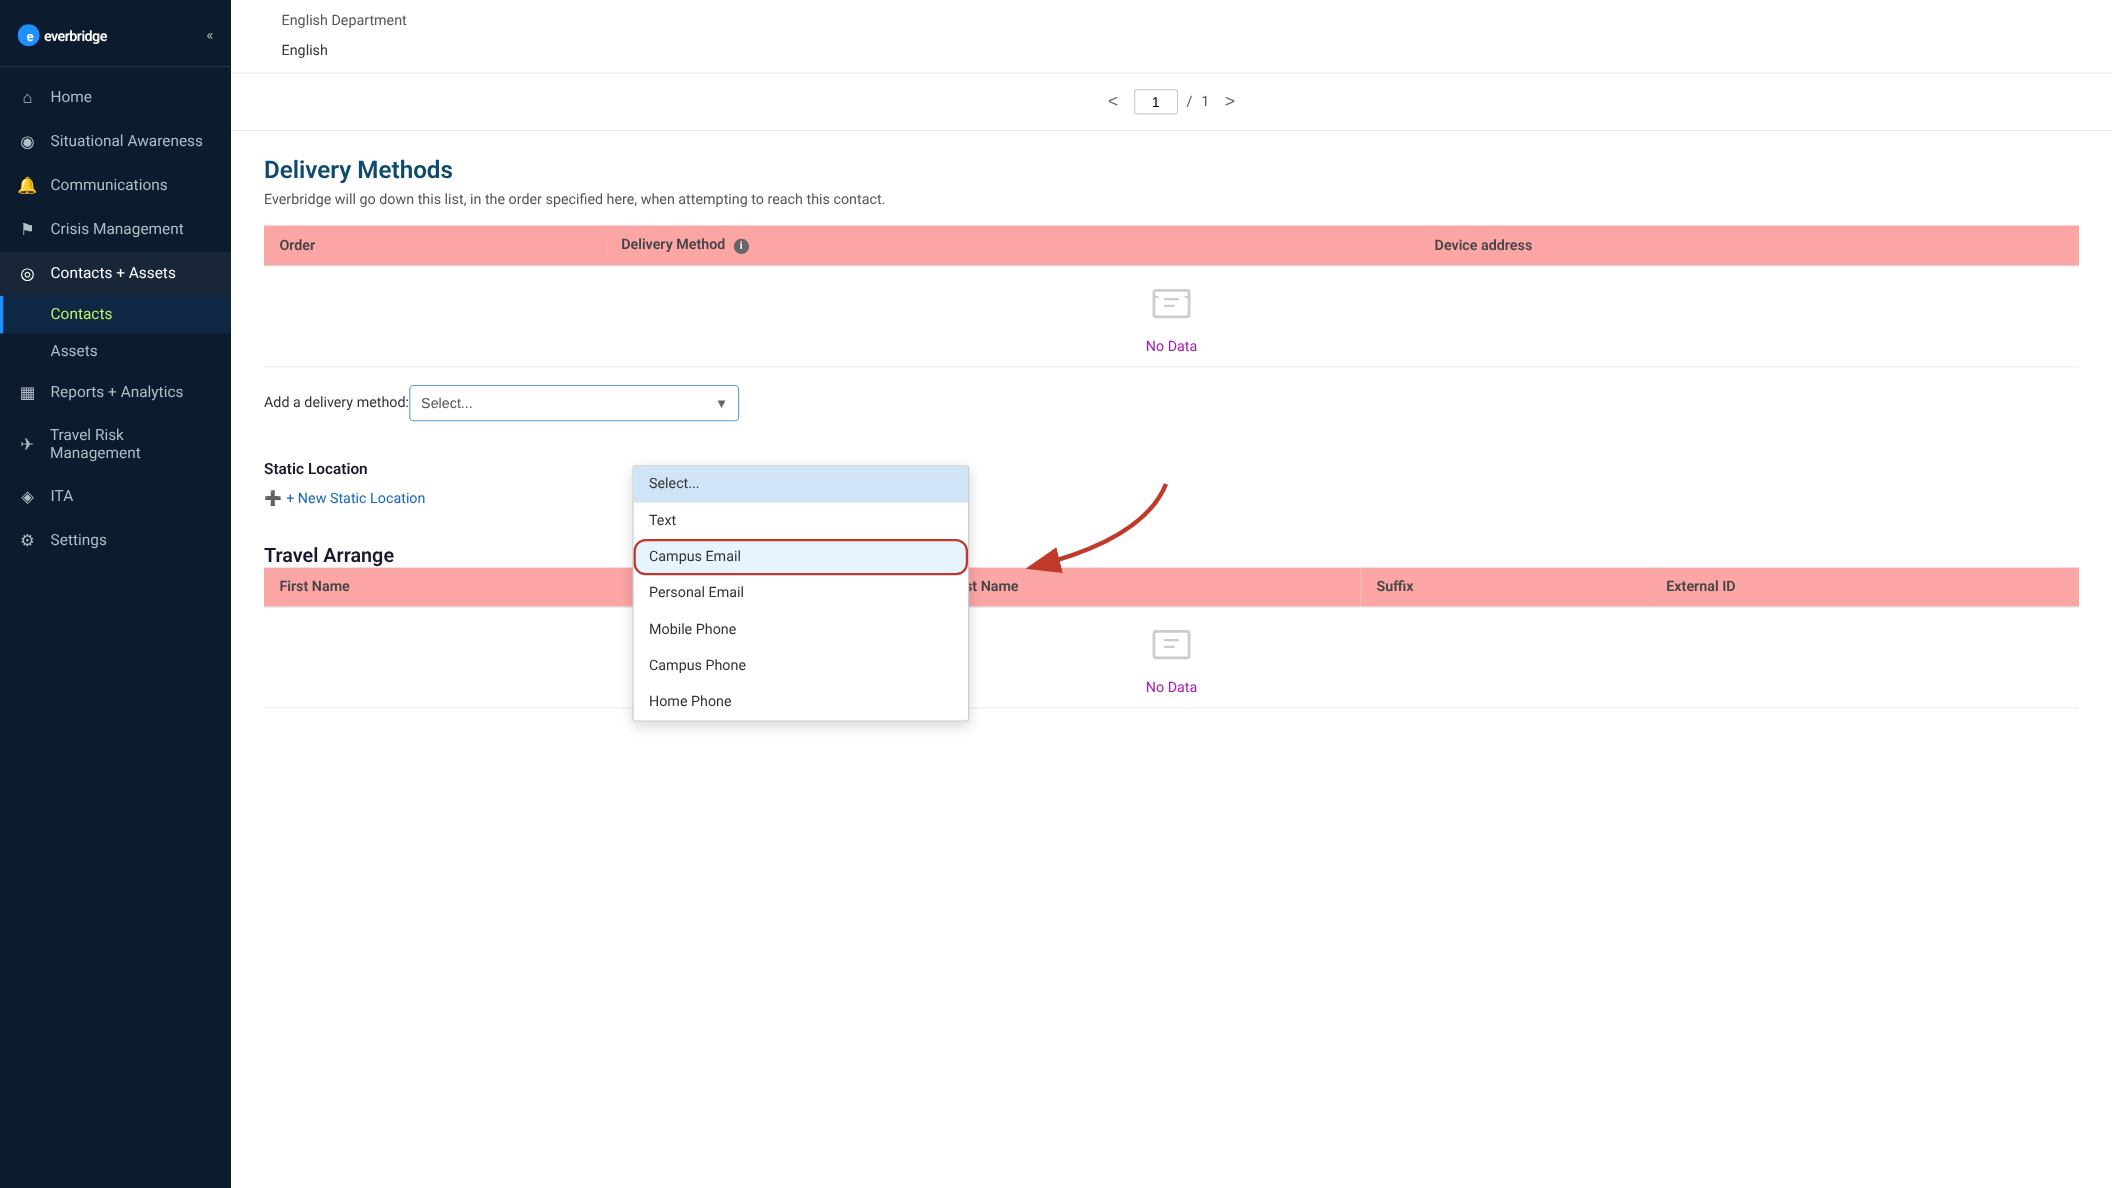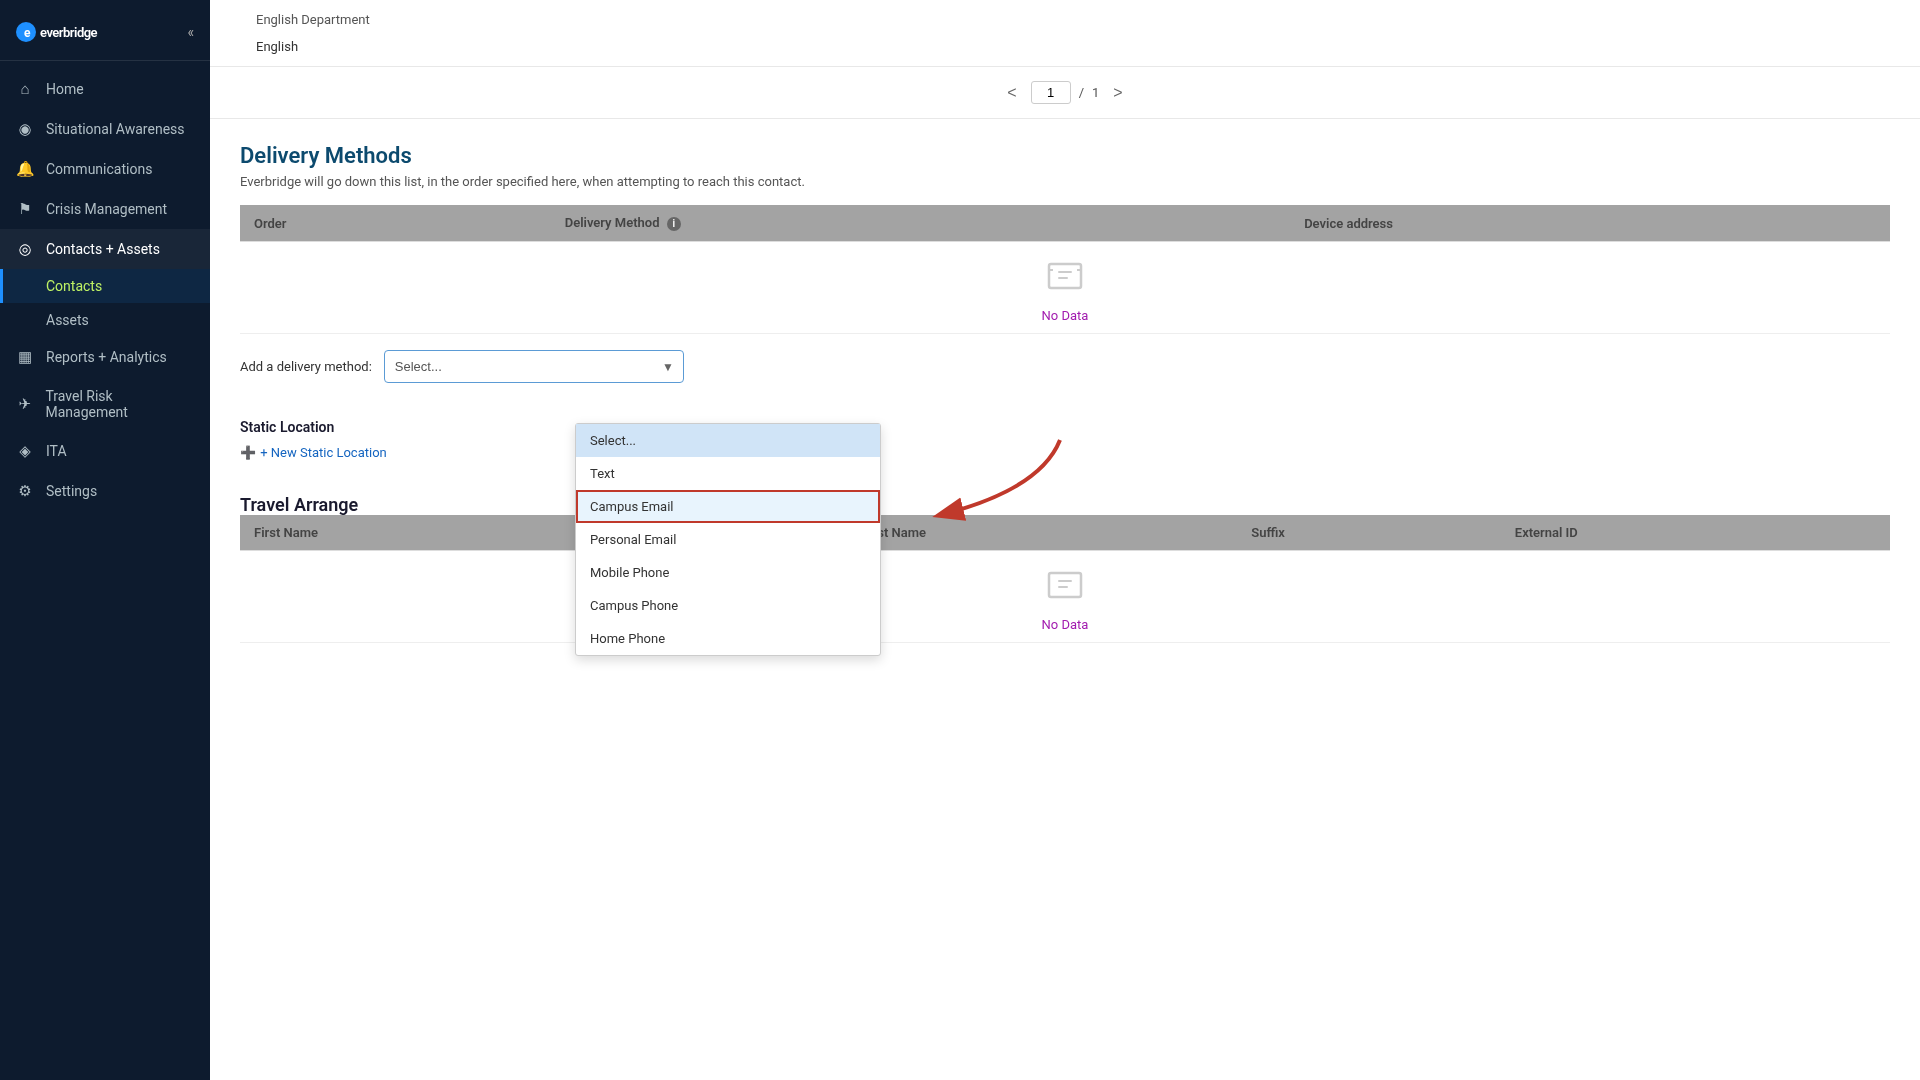--- a/index.html
+++ b/index.html
@@ -130,21 +130,21 @@
       margin-bottom: 16px;
     }
 
     
     .data-table {
       width: 100%;
       border-collapse: collapse;
       font-size: 13px;
     }
     .data-table th {
-      background: #a3a3a3;
+      background: #fca5a5;
       padding: 10px 14px;
       text-align: left;
       font-weight: 600;
       color: #444;
       border-bottom: 1px solid #ddd;
     }
     .data-table td {
       padding: 10px 14px;
       border-bottom: 1px solid #eee;
       color: #333;
@@ -168,21 +168,20 @@
     }
     .no-data-text {
       color: #a21caf;
       font-size: 13px;
     }
 
     
     .add-method-row {
       display: flex;
       align-items: center;
-      gap: 12px;
       padding: 16px 30px;
     }
     .add-method-label {
       font-size: 13px;
       color: #333;
       white-space: nowrap;
     }
     .select-container {
       position: relative;
       width: 300px;
@@ -225,20 +224,21 @@
       padding: 9px 14px;
       font-size: 13px;
       color: #333;
       cursor: pointer;
     }
     .dropdown-item.highlighted { background: #d0e4f7; }
     .dropdown-item.selected-item {
       background: #e8f4fd;
       outline: 2px solid #c0392b;
       outline-offset: -2px;
+      border-radius: 11px;
     }
 
     
     .arrow-container {
       position: absolute;
       top: 430px;
       left: 650px;
       pointer-events: none;
     }
 

